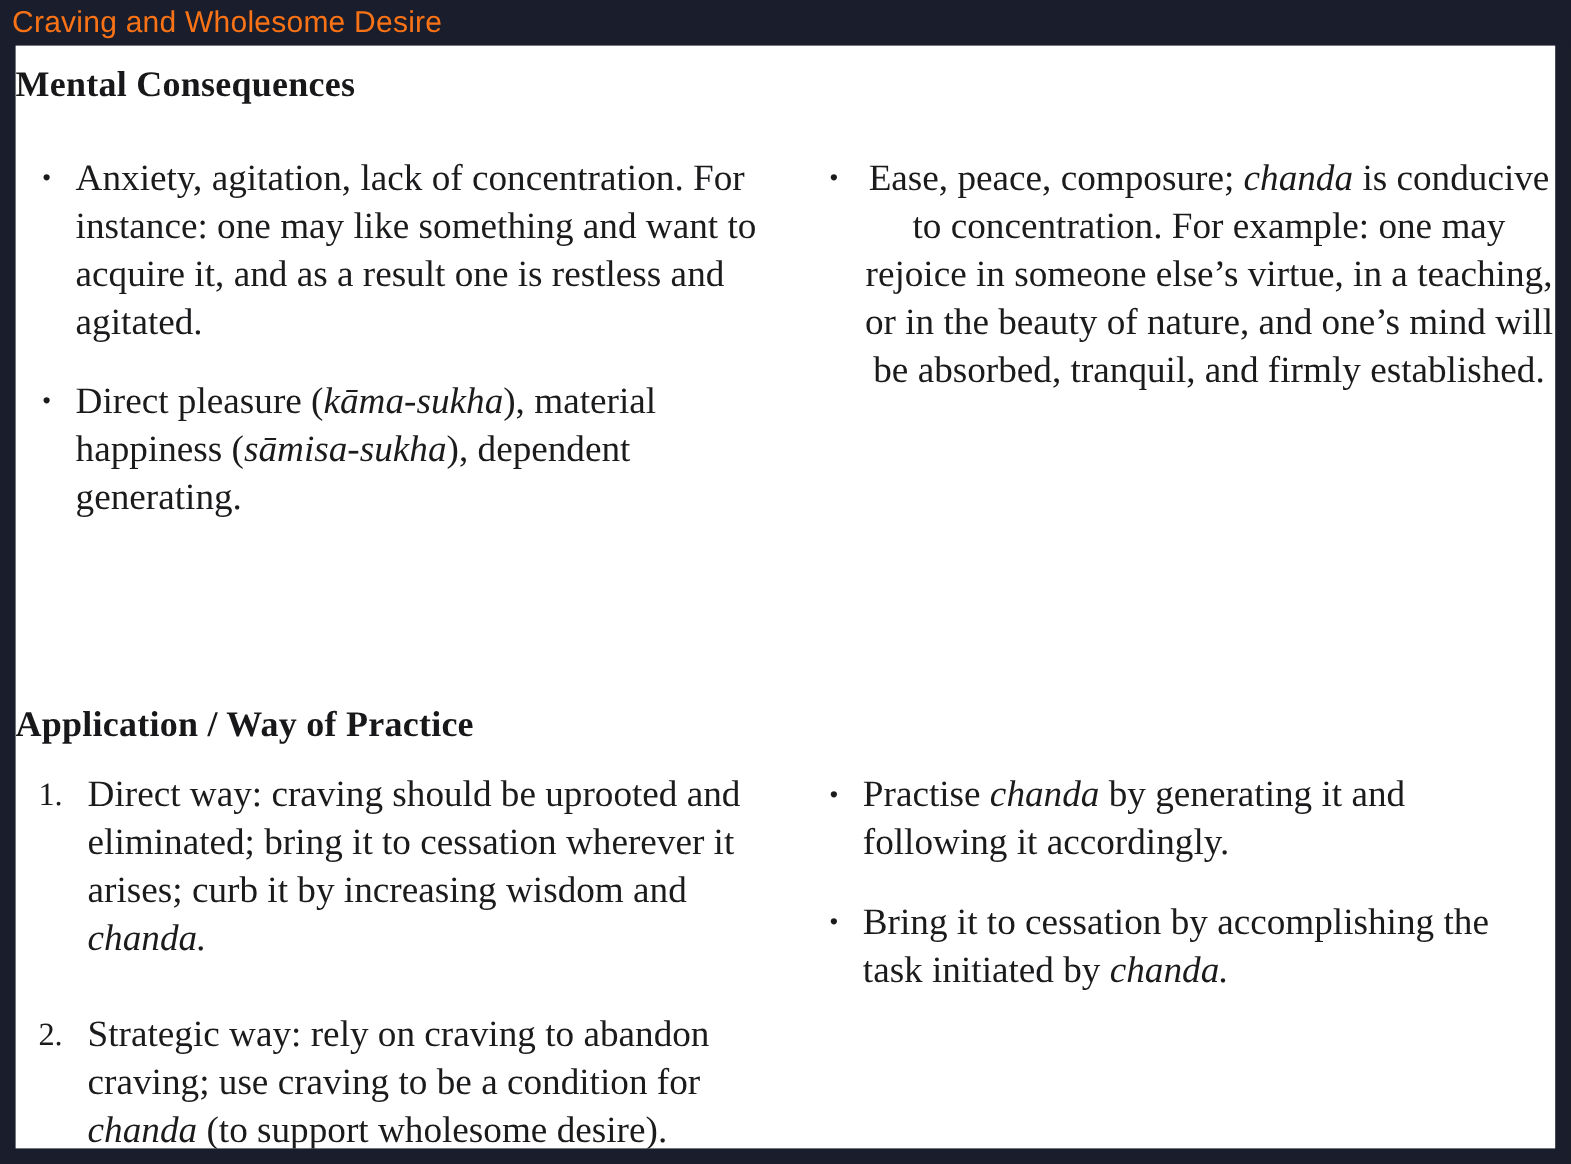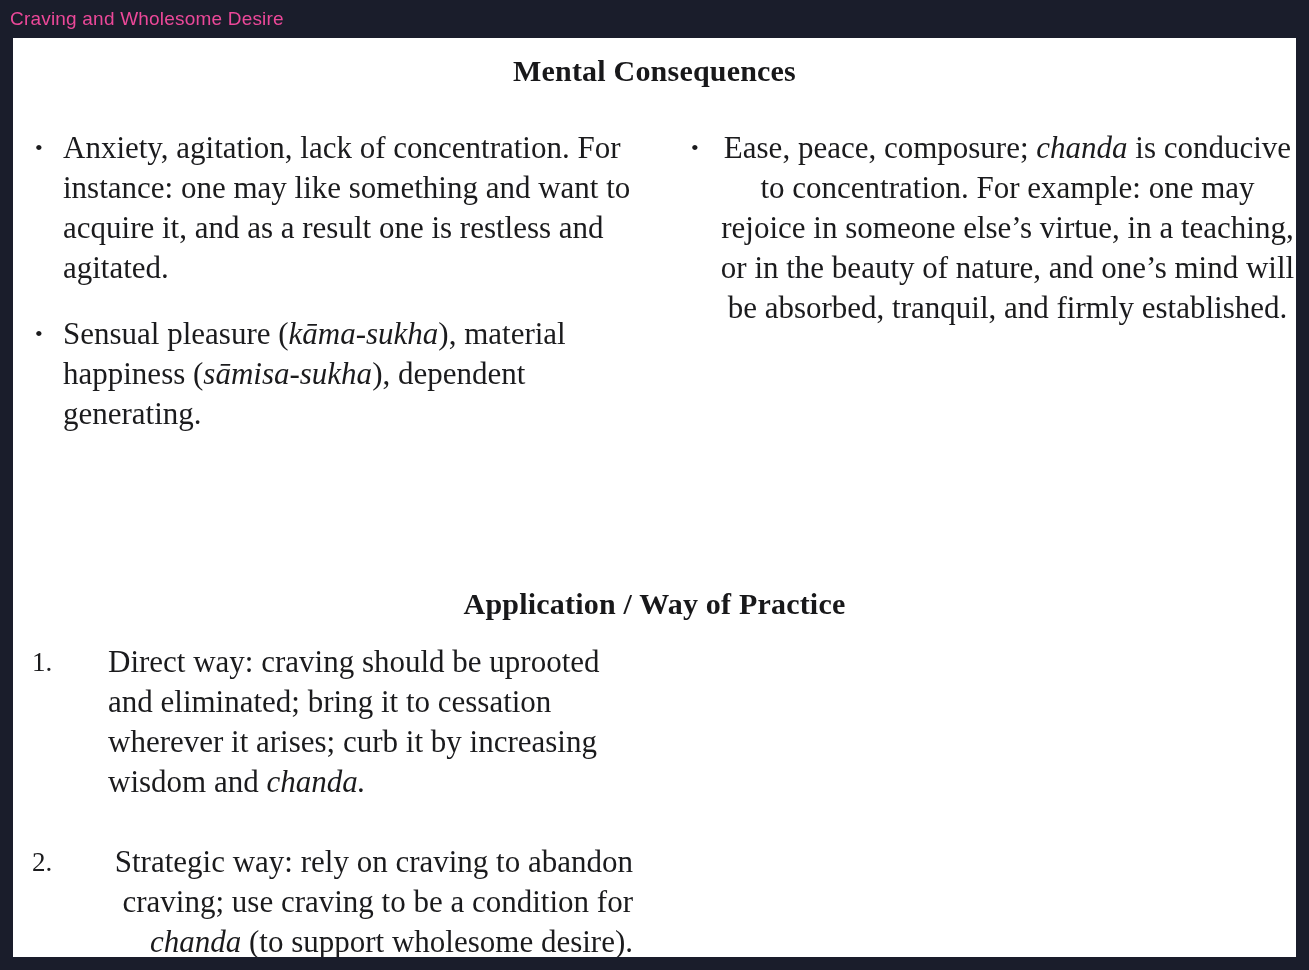--- a/index.html
+++ b/index.html
@@ -30,43 +30,42 @@
     top: 0;
     width: 1309px;
     height: 38px;
     background: #1a1d2b;
   }
   .titlebar-text {
     position: absolute;
     left: 10px;
     top: 7px;
     font-family: "Liberation Sans", sans-serif;
-    font-size: 19px;
+    font-size: 25px;
     line-height: 24px;
     letter-spacing: 0.2px;
-    color: #ec4899;
+    color: #f97316;
     white-space: nowrap;
   }
 
   
   .slide {
     position: absolute;
     left: 13px;
     top: 38px;
     width: 1283px;
     height: 919px;
     background: #ffffff;
     overflow: hidden;
   }
 
   .section-heading {
     position: absolute;
     left: 0;
     width: 1283px;
-    text-align: center;
     font-family: "Liberation Serif", "DejaVu Serif", serif;
     font-weight: bold;
     font-size: 30px;
     line-height: 36px;
     color: #18181a;
     letter-spacing: 0.2px;
   }
   #heading-mental { top: 15px; }
   #heading-application { top: 548px; }
 
@@ -111,25 +110,25 @@
 
   
   ol.numbers {
     margin: 0;
     padding: 0;
     list-style: none;
     counter-reset: itm;
   }
   ol.numbers > li {
     position: relative;
-    padding-left: 95px;
+    padding-left: 60px;
     margin: 0 0 40px 0;
     counter-increment: itm;
   }
-  ol.numbers > li:last-child { margin-bottom: 12px; text-align: right; }
+  ol.numbers > li:last-child { margin-bottom: 12px; }
   ol.numbers > li::before {
     content: counter(itm) ".";
     position: absolute;
     left: 19px;
     top: 0;
     font-family: "Liberation Serif", "DejaVu Serif", serif;
     font-size: 27px;
     line-height: 40px;
     color: #1b1b1d;
   }
@@ -145,34 +144,40 @@
     <div class="titlebar-text">Craving and Wholesome Desire</div>
   </div>
 
   <div class="slide">
 
     <div class="section-heading" id="heading-mental">Mental Consequences</div>
 
     <div class="col" id="col-mental-left">
         <ul class="bullets">
           <li><span>Anxiety, agitation, lack of concentration. For instance: one may like something and want to acquire it, and as a result one is restless and agitated.</span></li>
-          <li><span>Sensual pleasure (</span><span class="term">kāma-sukha</span><span>), material happiness (</span><span class="term">sāmisa-sukha</span><span>), dependent generating.</span></li>
+          <li><span>Direct pleasure (</span><span class="term">kāma-sukha</span><span>), material happiness (</span><span class="term">sāmisa-sukha</span><span>), dependent generating.</span></li>
         </ul>
       </div>
 
     <div class="col" id="col-mental-right">
         <ul class="bullets">
           <li><span>Ease, peace, composure; </span><span class="term">chanda</span><span> is conducive to concentration. For example: one may rejoice in someone else’s virtue, in a teaching, or in the beauty of nature, and one’s mind will be absorbed, tranquil, and firmly established.</span></li>
         </ul>
       </div>
 
     <div class="section-heading" id="heading-application">Application / Way of Practice</div>
 
     <div class="col" id="col-apply-left">
         <ol class="numbers">
           <li><span>Direct way: craving should be uprooted and eliminated; bring it to cessation wherever it arises; curb it by increasing wisdom and </span><span class="term">chanda.</span></li>
           <li><span>Strategic way: rely on craving to abandon craving; use craving to be a condition for </span><span class="term">chanda</span><span> (to support wholesome desire).</span></li>
         </ol>
       </div>
 
+    <div class="col" id="col-apply-right">
+        <ul class="bullets">
+          <li><span>Practise </span><span class="term">chanda</span><span> by generating it and following it accordingly.</span></li>
+          <li><span>Bring it to cessation by accomplishing the task initiated by </span><span class="term">chanda.</span></li>
+        </ul>
+      </div>
 
   </div>
 </div>
 
 </body></html>

